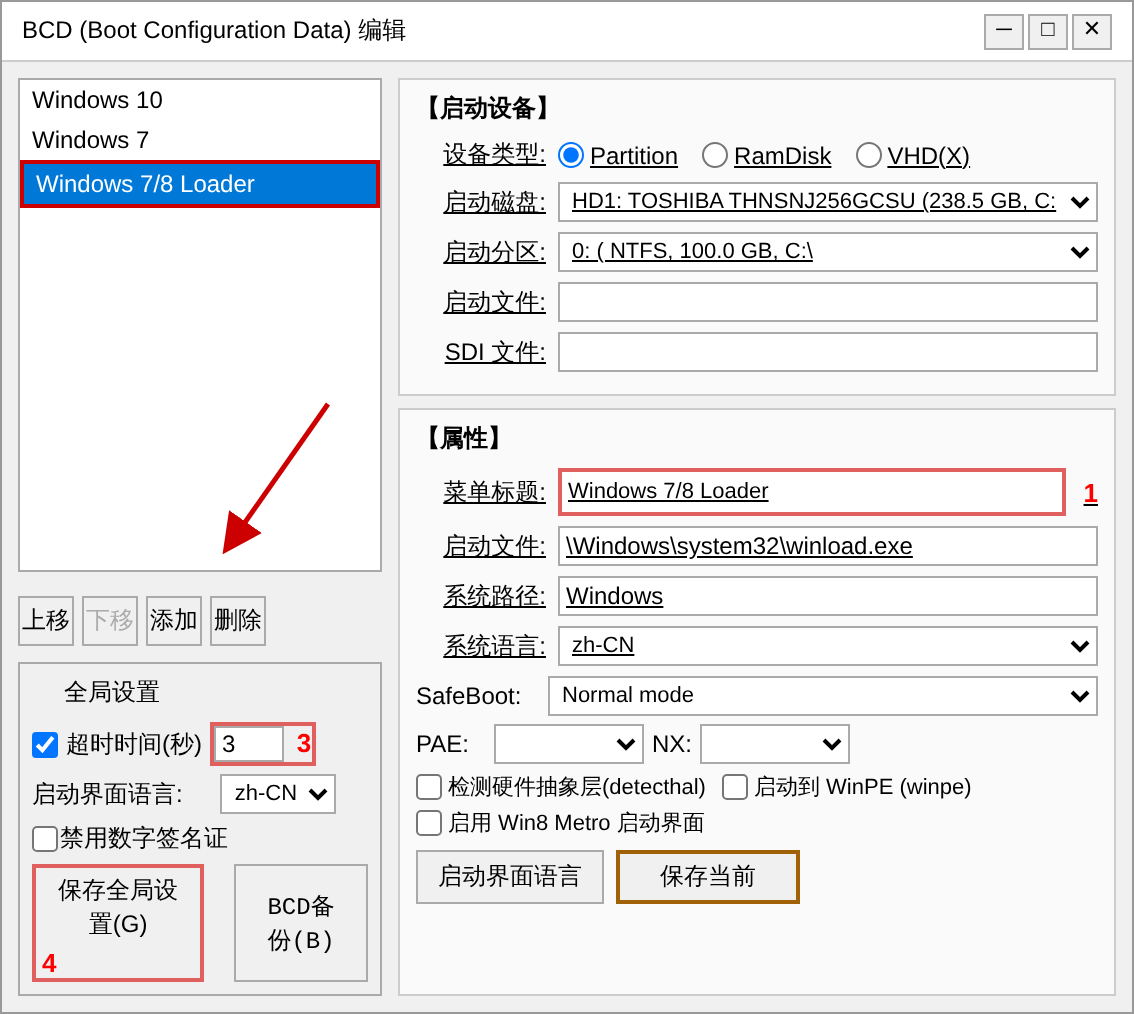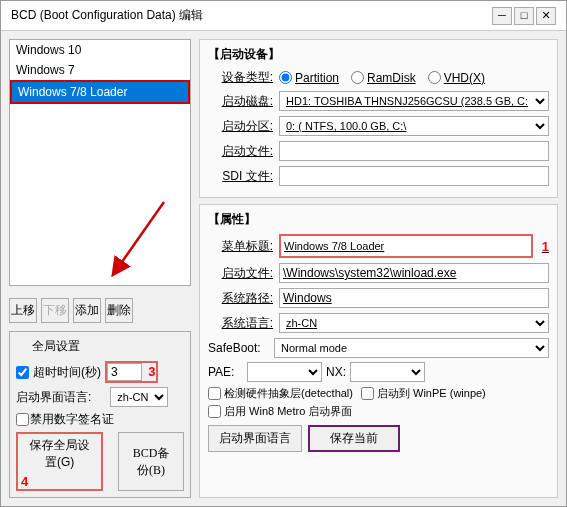--- a/index.html
+++ b/index.html
@@ -148,21 +148,21 @@
       cursor: pointer;
       font-size: 12px;
       font-family: inherit;
     }
     .bcd-btn {
       padding: 3px 10px;
       border: 1px solid #aaa;
       background: #f0f0f0;
       cursor: pointer;
       font-size: 12px;
-      font-family: Liberation Serif, serif;
+      font-family: Liberation Mono, monospace;
     }
     .right-panel {
       flex: 1;
       display: flex;
       flex-direction: column;
       gap: 6px;
     }
     .section-box {
       border: 1px solid #ccc;
       padding: 6px 8px;
@@ -463,20 +463,20 @@
 
         <div class="detect-row">
           <label class="checkbox-label">
             <input type="checkbox" style="">
             <span>启用 Win8 Metro 启动界面</span>
           </label>
         </div>
 
         <div class="bottom-buttons">
           <button class="set-default-btn">启动界面语言</button>
-          <div style="border:2px solid #701a75; display:inline-block;">
+          <div style="border:2px solid #a16207; display:inline-block;">
             <button style="padding:3px 20px; border:none; background:#f0f0f0; font-size:12px; cursor:pointer; font-family:inherit;">保存当前</button>
           </div>
         </div>
       </div>
     </div>
   </div>
 </div>
 
 </body></html>

